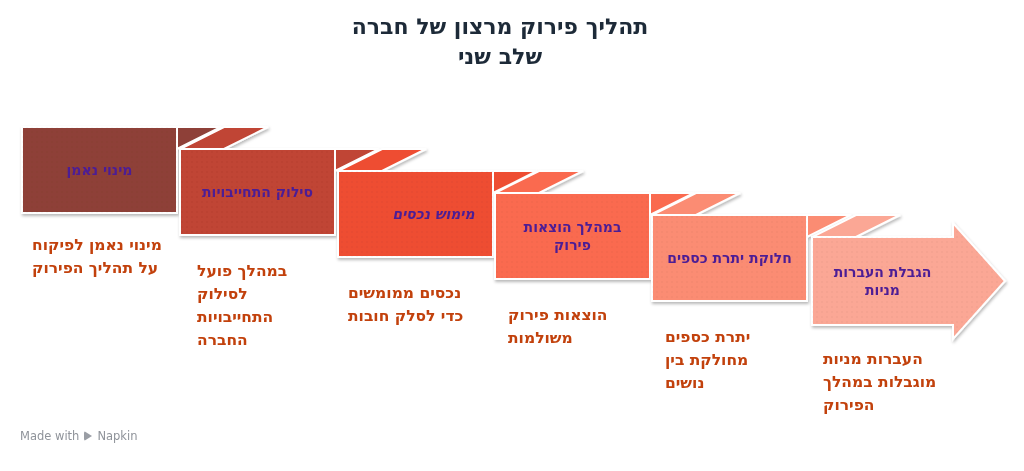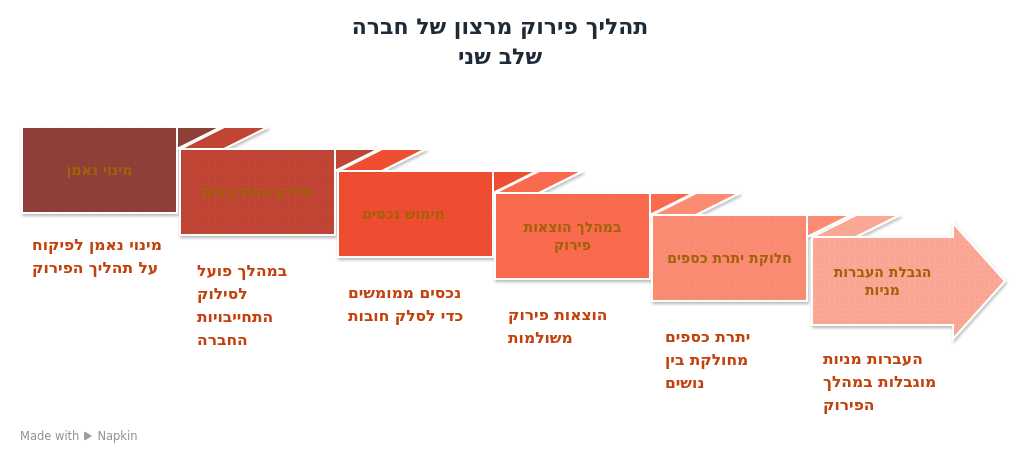--- a/index.html
+++ b/index.html
@@ -8,21 +8,21 @@
     font-family:"DejaVu Sans",sans-serif;overflow:hidden;
   }
   .stage{position:absolute;inset:0;width:1024px;height:403px;padding-left:27px;}
   svg.shapes{position:absolute;left:0;top:0;}
   .title{
     position:absolute;left:300px;top:12px;width:400px;text-align:center;
     font-weight:bold;font-size:22px;line-height:30px;color:#1d2a38;direction:rtl;
   }
   .box-label{
     position:absolute;display:flex;align-items:center;justify-content:center;
-    text-align:center;color:#a16207;font-size:14px;font-weight:600;
+    text-align:center;color:#4c1d95;font-size:14px;font-weight:600;
     direction:rtl;padding:0 8px;box-sizing:border-box;line-height:18px;
   }
   .arrow-label{font-size:14px;padding:0 4px;}
   .caption{
     position:absolute;color:#c2410c;font-weight:bold;font-size:15.5px;
     line-height:23px;white-space:pre-line;direction:rtl;text-align:left;
   }
   .watermark{
     position:absolute;left:20px;top:429px;display:flex;align-items:center;gap:5px;
     font-size:11.5px;color:#8f939a;text-decoration:none;cursor:pointer;
@@ -87,21 +87,21 @@
     </g>
   </svg>
 
   <div class="title">
     <div>תהליך פירוק מרצון של חברה</div>
     <div>שלב שני</div>
   </div>
 
   <div class="box-label" style="left:22px;top:127px;width:155px;height:86px;">מינוי נאמן</div>
   <div class="box-label" style="left:180px;top:149px;width:155px;height:86px;">סילוק התחייבויות</div>
-  <div class="box-label" style="left:326px;top:171px;width:155px;height:86px;">מימוש נכסים</div>
+  <div class="box-label" style="left:356px;top:171px;width:155px;height:86px;font-style:italic;">מימוש נכסים</div>
   <div class="box-label" style="left:495px;top:193px;width:155px;height:86px;">במהלך הוצאות פירוק</div>
   <div class="box-label" style="left:652px;top:215px;width:155px;height:86px;text-align:center;">חלוקת יתרת כספים</div>
   <div class="box-label arrow-label" style="left:812px;top:237px;width:141px;height:88px;">הגבלת העברות מניות</div>
 
   <div class="caption" style="left:32px;top:234px;width:150px;">מינוי נאמן לפיקוח
 על תהליך הפירוק</div>
   <div class="caption" style="left:197px;top:260px;width:140px;">במהלך פועל לסילוק
 התחייבויות
 החברה</div>
   <div class="caption" style="left:348px;top:282px;width:140px;">נכסים ממומשים

